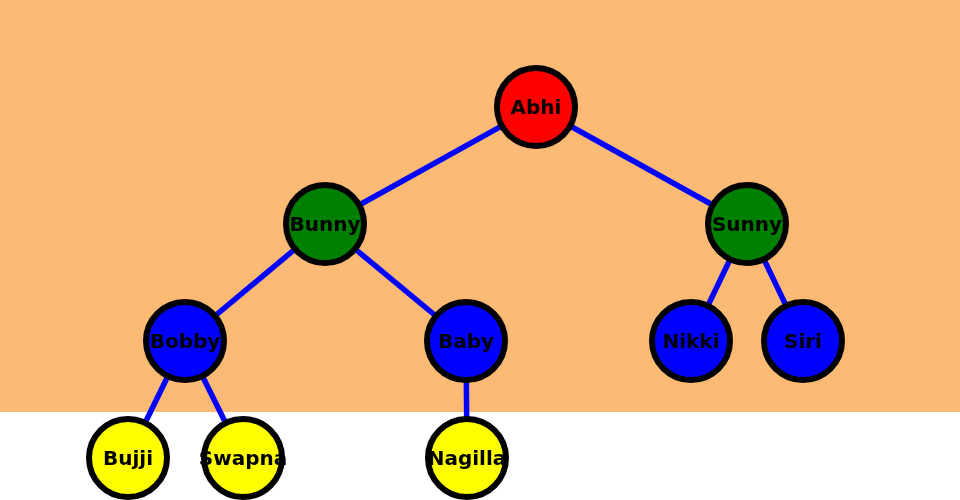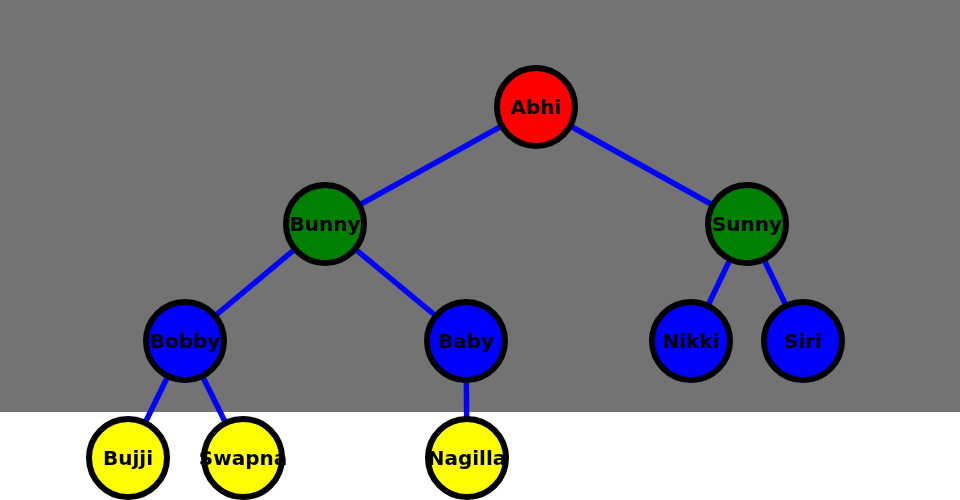--- a/index.html
+++ b/index.html
@@ -7,21 +7,21 @@
     padding: 0;
     width: 960px;
     height: 500px;
     background: #ffffff;
     overflow: hidden;
   }
   .canvas {
     position: relative;
     width: 960px;
     height: 412px;
-    background: #737373;
+    background: #fdba74;
   }
   svg {
     display: block;
   }
   .node-label {
     font-family: "DejaVu Sans", sans-serif;
     font-size: 20px;
     font-weight: bold;
     fill: #000000;
     text-anchor: middle;

